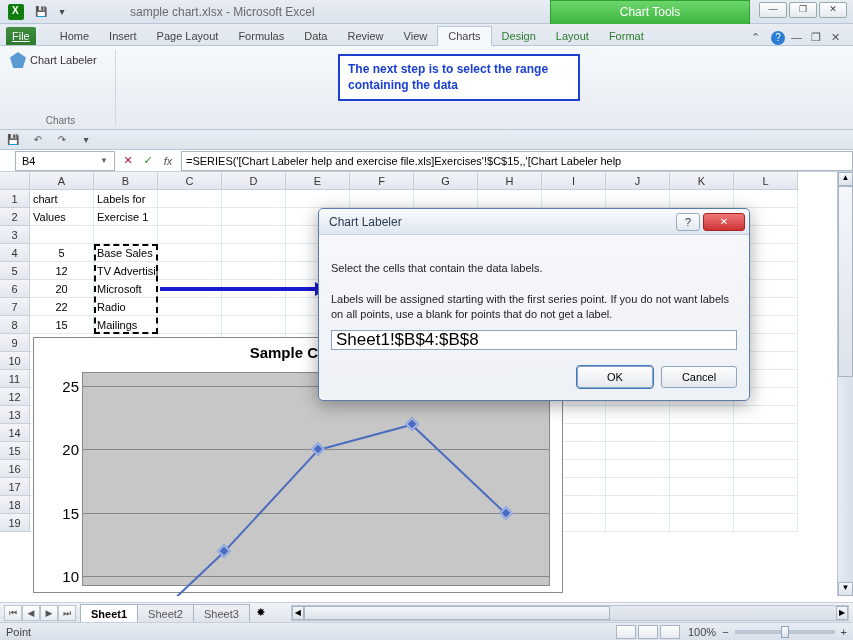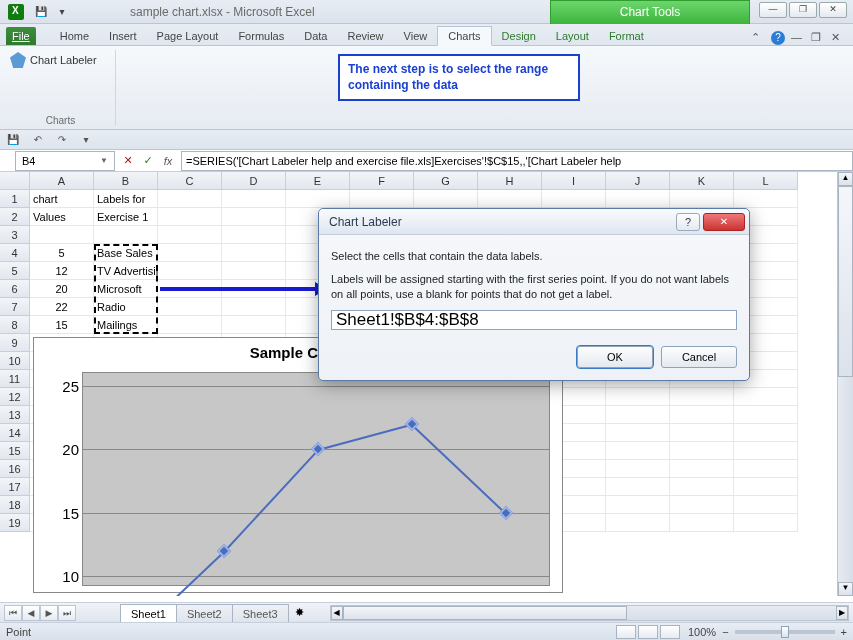--- a/index.html
+++ b/index.html
@@ -73,37 +73,37 @@
 .dpoint { position: absolute; width: 10px; height: 10px; background: #4a6bbf; border: 2px solid #9cb3e6; transform: translate(-50%,-50%) rotate(45deg); }
 .dline { position: absolute; height: 2px; background: #4a6bbf; transform-origin: left center; }
 
 
 .dialog { position: absolute; width: 432px; background: linear-gradient(#f6f8fb,#eef1f6); border: 1px solid #5a7aa8; border-radius: 5px; box-shadow: 0 4px 18px rgba(0,0,0,.35); font-size: 11px; }
 .dlg-title { height: 26px; background: linear-gradient(#f9fbfe,#dfe6f0); border-bottom: 1px solid #c3ceda; display: flex; align-items: center; padding: 0 4px 0 10px; border-radius: 5px 5px 0 0; }
 .dlg-title .t { color: #2a3a52; font-size: 12px; }
 .dlg-title .dlg-close { margin-left: auto; width: 42px; height: 18px; background: linear-gradient(#e77,#c33); border: 1px solid #a22; border-radius: 3px; color: #fff; text-align: center; font-size: 10px; line-height: 16px; }
 .dlg-title .dlg-help { width: 24px; height: 18px; background: linear-gradient(#fdfdfd,#e4e9f0); border: 1px solid #9ab; border-radius: 3px; margin-right: 3px; text-align: center; font-size: 11px; color: #335; line-height: 16px; }
 .dlg-body { padding: 10px 12px 8px; color: #222; }
-.dlg-body p { margin: 4px 0 8px; line-height: 1.35; }
+.dlg-body p { margin: 16px 0 8px; line-height: 1.35; }
 .dlg-input { width: 100%; height: 20px; border: 1px solid #8ea3bc; background: #fff; padding: 0 4px; font-size: 17px; }
 .dlg-btns { display: flex; justify-content: flex-end; gap: 8px; padding: 8px 12px 12px; }
 .dlg-btn { width: 76px; height: 22px; background: linear-gradient(#fdfdfd,#e4e9f0); border: 1px solid #8ea3bc; border-radius: 3px; font-size: 11px; }
 .dlg-btn.primary { outline: 1px solid #3b78c6; }
 
 
 .arrow-line { position: absolute; height: 4px; background: #1a1ad1; }
 .arrow-head { position: absolute; width: 0; height: 0; border-left: 12px solid #1a1ad1; border-top: 7px solid transparent; border-bottom: 7px solid transparent; }
 
 
 .tab-strip { position: absolute; left: 0; right: 0; bottom: 18px; height: 20px; background: linear-gradient(#f0f3f8,#e0e5ed); border-top: 1px solid #c6cfda; display: flex; align-items: center; font-size: 11px; }
 .ts-nav { display: flex; gap: 0; margin: 0 4px; }
 .ts-nav .nb { width: 18px; height: 16px; border: 1px solid #bcc6d3; background: linear-gradient(#fff,#e6ebf2); font-size: 9px; text-align: center; line-height: 14px; color: #555; }
 .ts-tab { padding: 2px 10px; border: 1px solid #aab5c4; border-bottom: none; background: #fff; margin-right: -1px; height:18px; line-height:14px;}
 .ts-tab.inactive { background: linear-gradient(#eef1f6,#dfe4ec); color: #555; }
-.ts-tab.active { font-weight: normal; margin-left: 40px; }
+.ts-tab.active { font-weight: bold; }
 .ts-new { width: 20px; height: 16px; margin-left: 2px; display: flex; align-items: center; justify-content: center; }
 .hs-scroll { flex: 1; margin: 0 4px 0 20px; height: 16px; background: linear-gradient(#e6ebf2,#d8dee8); border: 1px solid #bcc6d3; position: relative; }
 .hs-scroll .thumb { position: absolute; left: 12px; top: 0; bottom: 0; width: 55%; background: linear-gradient(#f4f6fa,#dce2eb); border: 1px solid #aab5c4; }
 .hs-scroll .ab { position: absolute; top: 0; bottom: 0; width: 12px; background: linear-gradient(#f4f6fa,#dce2eb); border: 1px solid #aab5c4; font-size: 8px; text-align: center; line-height: 12px; }
 .hs-scroll .ab.l { left: 0; }
 .hs-scroll .ab.r { right: 0; }
 
 .statusbar { position: absolute; left: 0; right: 0; bottom: 0; height: 18px; background: linear-gradient(#e8edf4,#d9e0ea); border-top: 1px solid #c6cfda; display: flex; align-items: center; font-size: 11px; padding: 0 6px; color: #444; }
 .statusbar .flex { flex: 1; }
 .statusbar .view-btn { width: 20px; height: 14px; border: 1px solid #aab5c4; margin-left: 2px; background: linear-gradient(#fff,#e6ebf2); }

